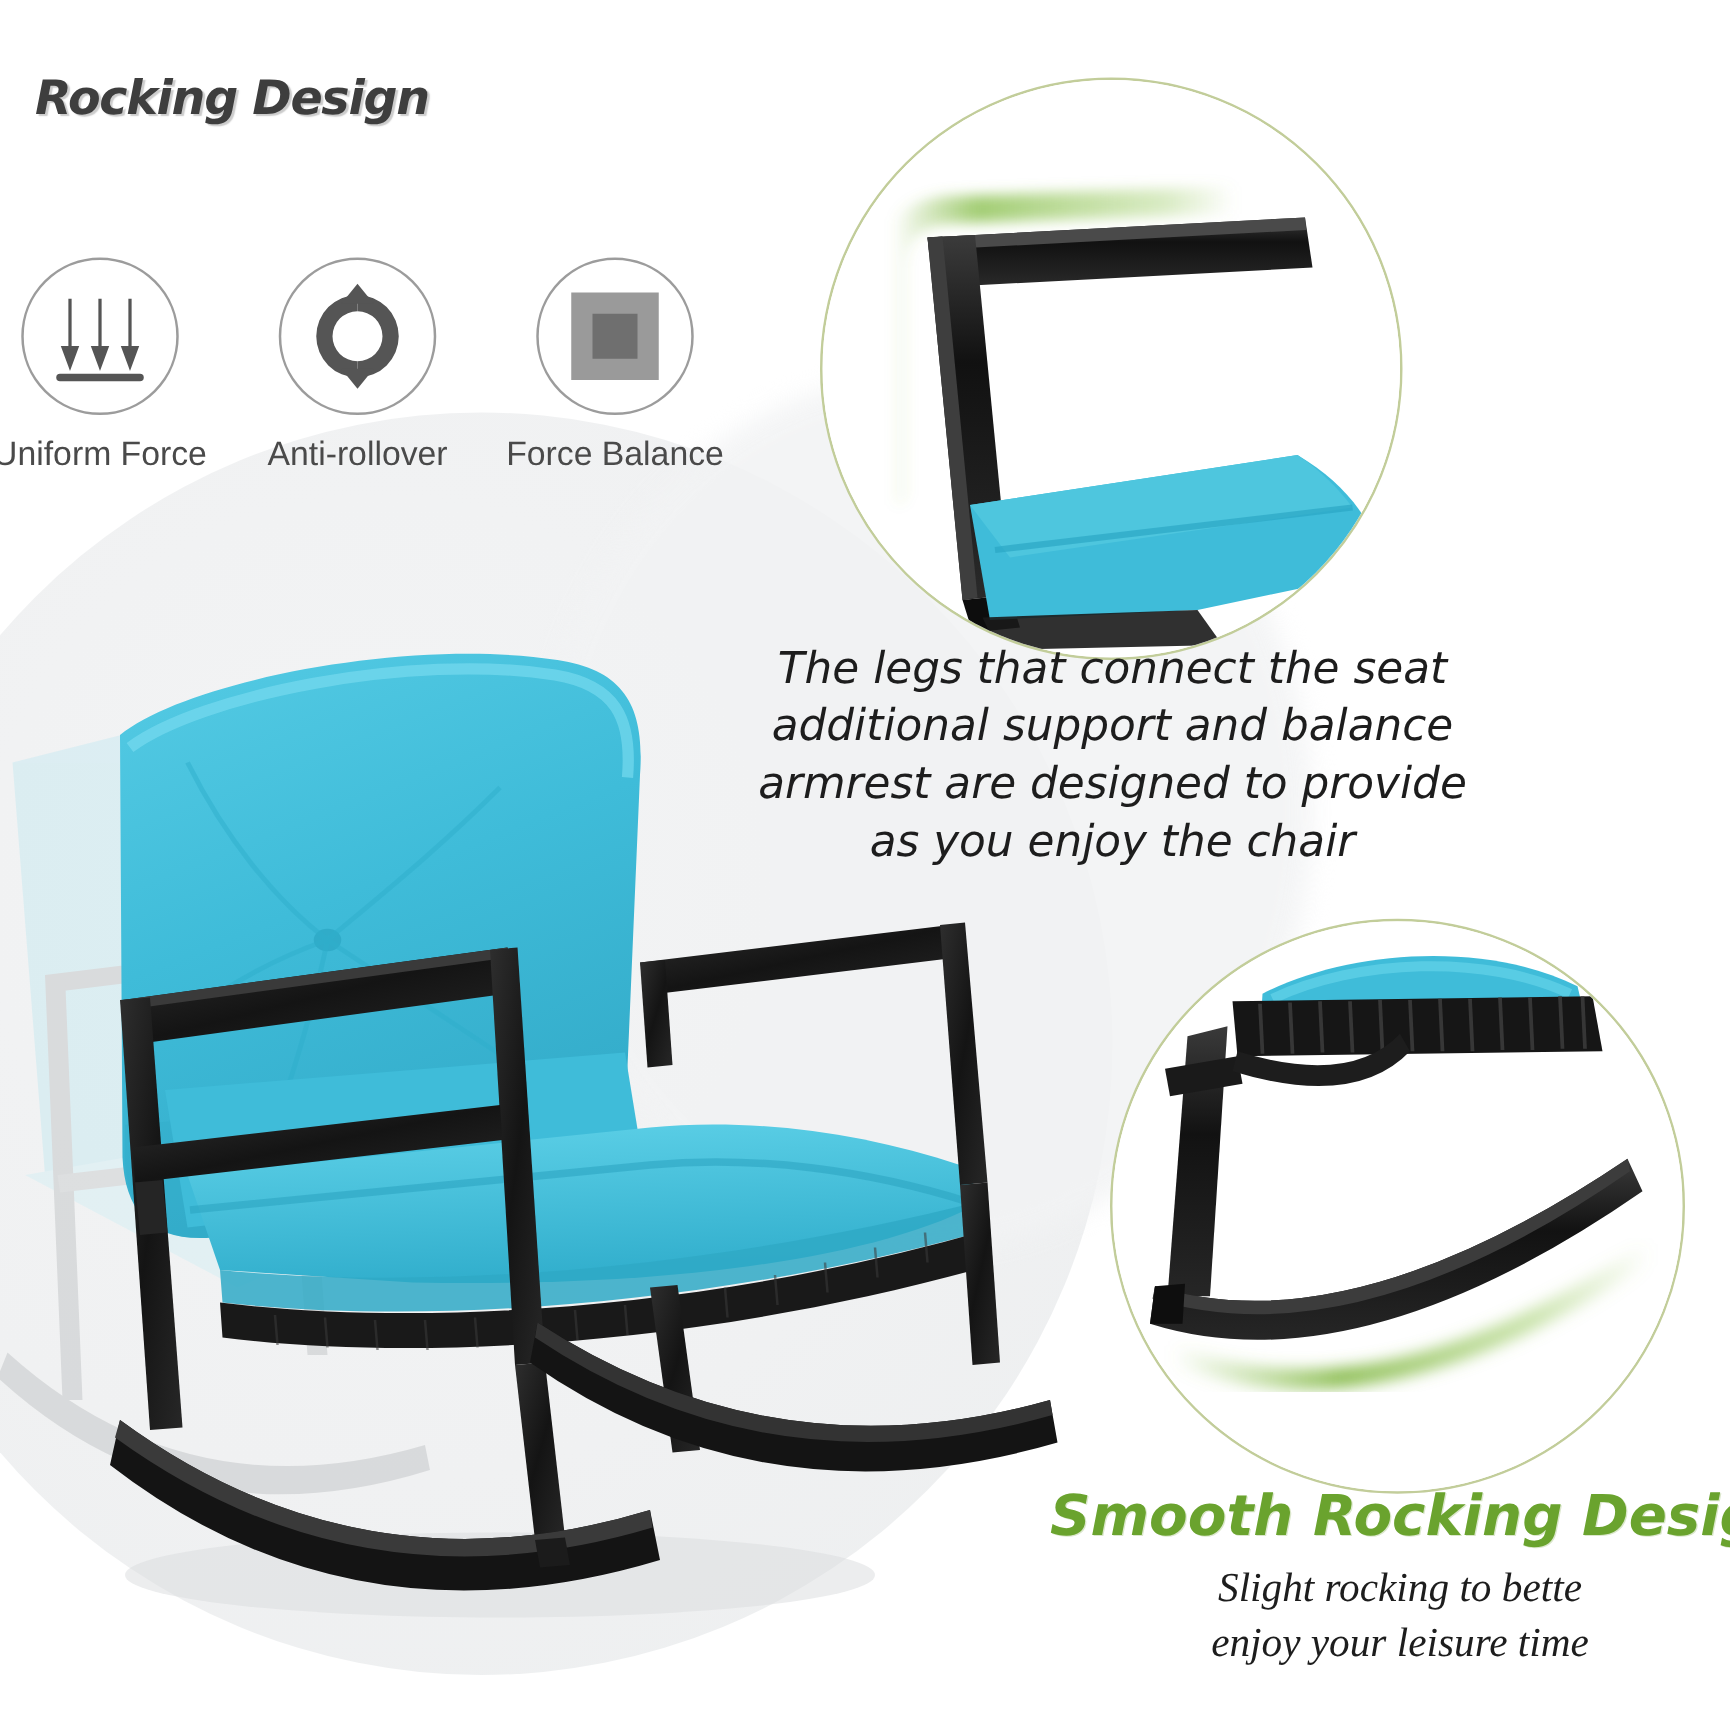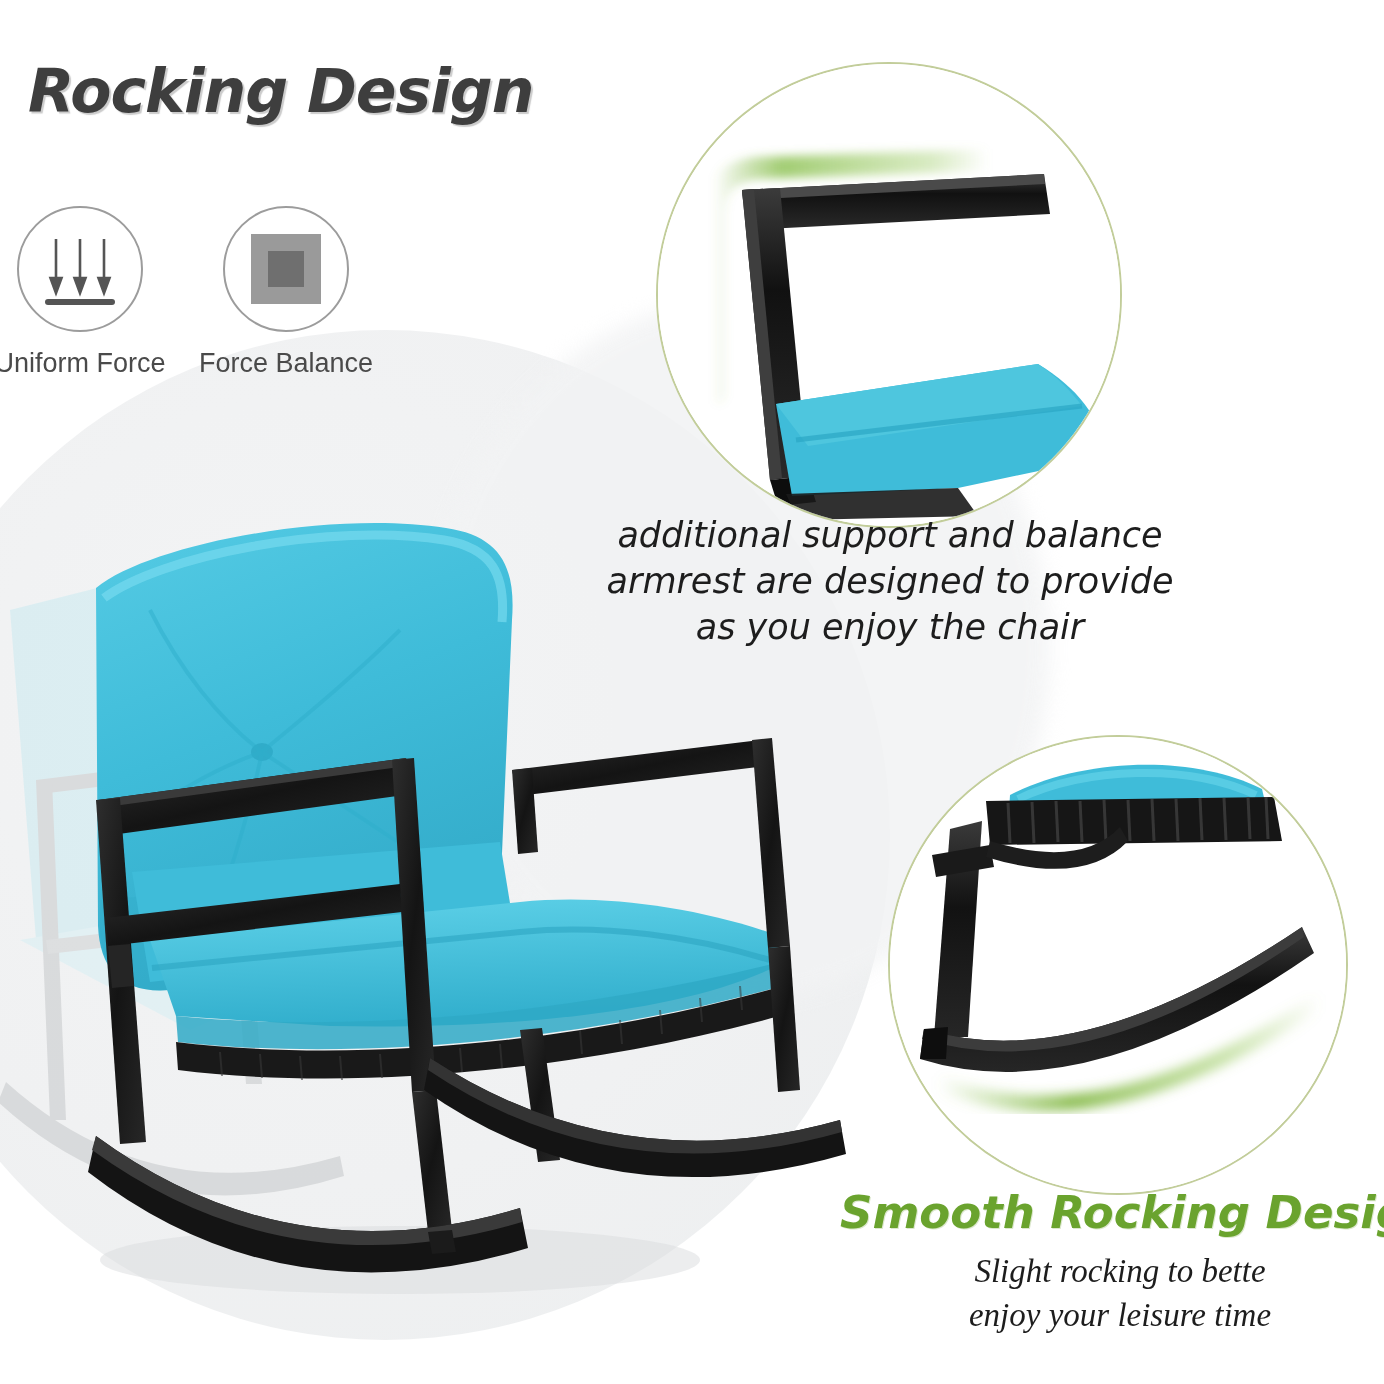--- a/index.html
+++ b/index.html
@@ -26,21 +26,21 @@
     width:620px; height:700px;
     border-radius:50%;
     background:#f2f3f4;
     filter:blur(10px);
     opacity:.85;
   }
 
   
   .title{
     position:absolute; left:28px; top:56px;
-    font-size:60px; font-weight:bold; font-style:italic;
+    font-size:38px; font-weight:bold; font-style:italic;
     color:#3e3e3e; letter-spacing:-1px;
     font-family:"DejaVu Sans", sans-serif;
     text-shadow:2px 2px 1px rgba(140,140,140,.45);
     white-space:nowrap;
   }
 
   
   .features{
     position:absolute; left:10px; top:206px;
     display:flex; gap:66px;
@@ -112,20 +112,43 @@
               <line x1="70" y1="16" x2="70" y2="58"></line>
               <polygon points="70,70 64.5,55 75.5,55"></polygon>
             </g>
             <rect x="11" y="76" width="70" height="6" rx="3" fill="#555"></rect>
           </svg>
         </span>
       </div>
       <div class="flabel">Uniform Force</div>
     </div>
 
+    <div class="feature">
+      <div class="fcircle">
+        <span>
+          <svg width="92" height="92" viewBox="0 0 92 92">
+            <g fill="#555">
+              <path d="M46 12 a34 34 0 0 1 0 68 a34 34 0 0 1 0 -68 z
+                       M46 25 a21 21 0 0 0 0 42 a21 21 0 0 0 0 -42 z" fill-rule="evenodd" opacity="0"></path>
+              <path d="M46 13
+                       A33 33 0 0 0 46 79
+                       L46 66
+                       A20 20 0 0 1 46 26 Z"></path>
+              <path d="M46 13
+                       A33 33 0 0 1 46 79
+                       L46 66
+                       A20 20 0 0 0 46 26 Z"></path>
+              <polygon points="46,4 33,20 59,20"></polygon>
+              <polygon points="46,88 33,72 59,72"></polygon>
+            </g>
+          </svg>
+        </span>
+      </div>
+      <div class="flabel">Anti-rollover</div>
+    </div>
 
     <div class="feature">
       <div class="fcircle">
         <span>
           <svg width="86" height="86" viewBox="0 0 86 86">
             <rect x="8" y="8" width="70" height="70" fill="#9a9a9a"></rect>
             <rect x="25" y="25" width="36" height="36" fill="#6f6f6f"></rect>
           </svg>
         </span>
       </div>
@@ -367,20 +390,21 @@
         <path d="M 34 292 Q 190 340, 412 190 L 414 200 Q 194 352, 32 302 Z" fill="#3c3c3c"></path>
 
         <path d="M 30 322 L 34 292 L 58 290 L 56 322 Z" fill="#0e0e0e"></path>
       </g>
 
       <path d="M 48 346 Q 210 412, 430 264" fill="none" stroke="url(#motionArc)" stroke-width="16" stroke-linecap="round" filter="url(#blurArc)"></path>
     </svg>
   </div>
 
   <div class="para" id="para-legs">
+    <div>The legs that connect the seat</div>
     <div>additional support and balance</div>
     <div>armrest are designed to provide</div>
     <div>as you enjoy the chair</div>
   </div>
 
   <div id="green-head">Smooth Rocking Design</div>
 
   <div class="para" id="para-rock">
     <div>Slight rocking to bette</div>
     <div>enjoy your leisure time</div>

